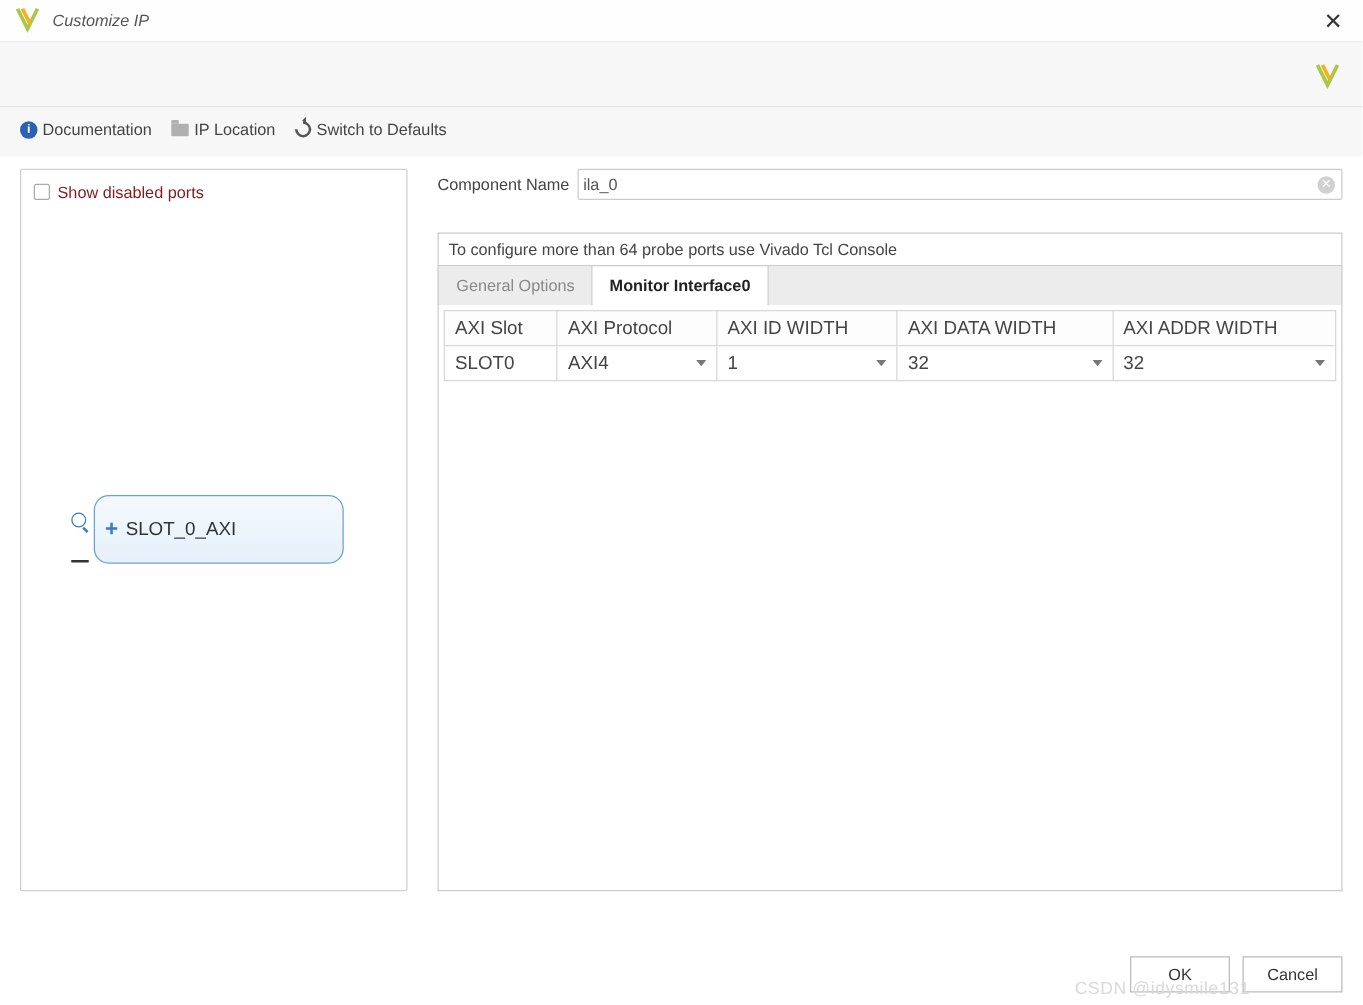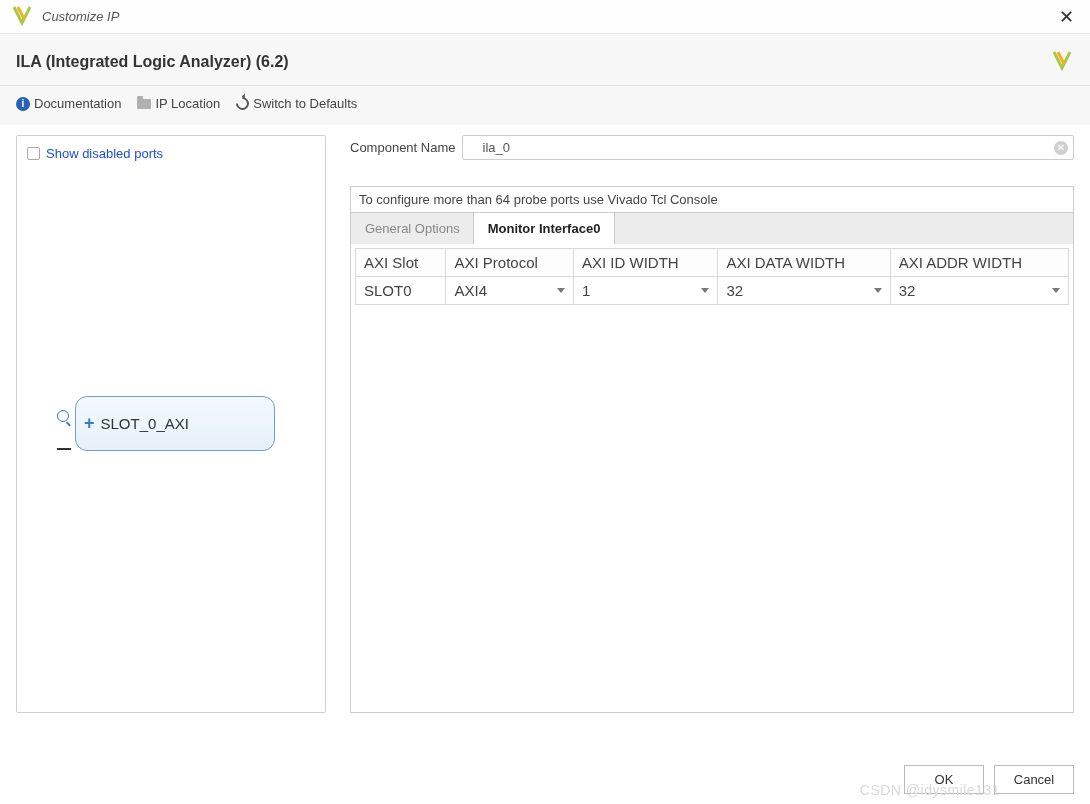--- a/index.html
+++ b/index.html
@@ -74,21 +74,21 @@
   height: 598px;
 }
 .left-panel {
   width: 310px;
   border: 1px solid #d0d0d0;
   border-radius: 2px;
   padding: 10px;
   background: #fff;
   position: relative;
 }
-.checkbox-row { display: flex; align-items: center; gap: 6px; color: #1d4ed8; }
+.checkbox-row { display: flex; align-items: center; gap: 6px; color: #7f1d1d; }
 .checkbox-box {
   width: 13px; height: 13px; border: 1px solid #aaa;
   border-radius: 2px; background: #fff;
 }
 .block-diagram {
   position: absolute;
   top: 260px; left: 58px;
   width: 200px;
 }
 .bd-box {
@@ -110,21 +110,21 @@
 .clk-line {
   position: absolute; left: -18px; top: 52px;
   width: 14px; height: 2px; background: #333;
 }
 
 .right-panel { flex: 1; display: flex; flex-direction: column; }
 .comp-row { display: flex; align-items: center; gap: 6px; margin-bottom: 26px; }
 .comp-row label { color: #444; }
 .comp-row input {
   flex: 1; border: 1px solid #ccc; border-radius: 2px;
-  padding: 4px 24px 4px 20px; font-size: 13px; color: #555;
+  padding: 4px 24px 4px 4px; font-size: 13px; color: #555;
   background: #fff;
 }
 .input-wrap { position: relative; flex: 1; display: flex; }
 .clear-x {
   position: absolute; right: 6px; top: 50%; transform: translateY(-50%);
   width: 14px; height: 14px; border-radius: 50%; background: #d0d0d0;
   color:#fff; font-size:10px; line-height:14px; text-align:center; cursor:pointer;
 }
 
 .info-bar {
@@ -215,21 +215,20 @@
         <path d="M4 4 L12 20 L20 4" fill="none" stroke="#a8c84a" stroke-width="3"></path>
         <path d="M8 4 L14 16" stroke="#f5b020" stroke-width="3" fill="none"></path>
       </svg>
   </span>
   <span class="title-text">Customize IP</span>
   <span class="spacer"></span>
   <span class="close-x">✕</span>
 </div>
 
 <div class="header">
-  <h1>ILA (Integrated Logic Analyzer) (6.2)</h1>
   <span class="spacer"></span>
   <span>
     <svg class="vivado-logo" viewBox="0 0 24 24">
         <path d="M4 4 L12 20 L20 4" fill="none" stroke="#a8c84a" stroke-width="3"></path>
         <path d="M8 4 L14 16" stroke="#f5b020" stroke-width="3" fill="none"></path>
       </svg>
   </span>
 </div>
 
 <div class="toolbar">

